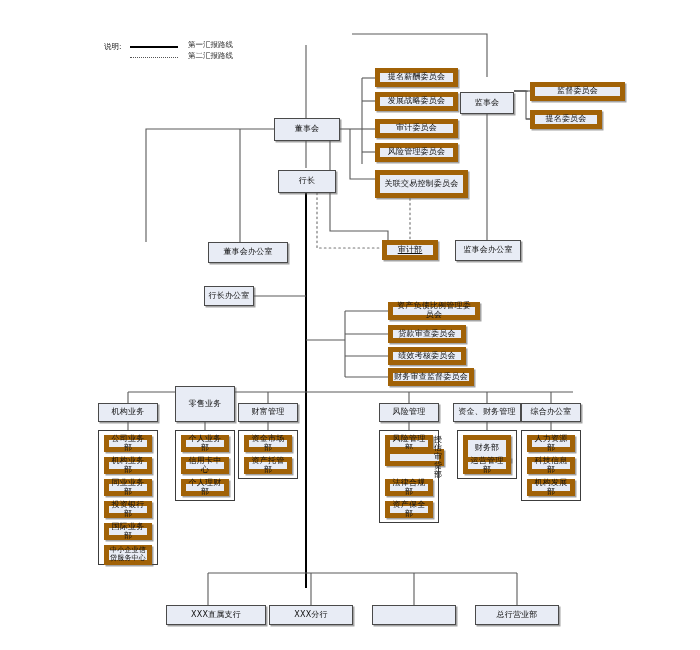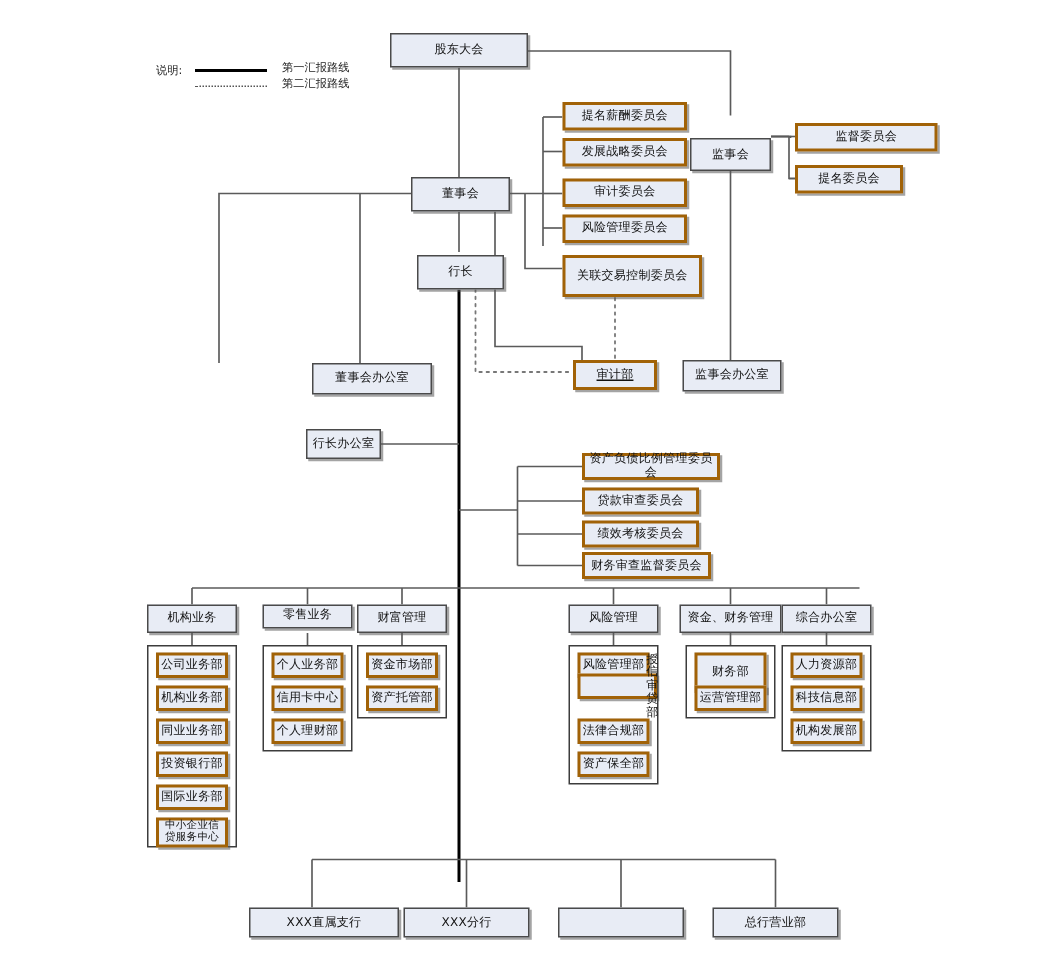--- a/index.html
+++ b/index.html
@@ -14,21 +14,21 @@
     width:700px;height:650px;
   }
   #lines{
     position:absolute;left:0;top:0;width:700px;height:650px;
     pointer-events:none;
   }
   .box{
     position:absolute;
     box-sizing:border-box;
     background:#e8ecf5;
-    border:2px solid #a16207;
+    border:5px solid #a16207;
     box-shadow:1.5px 1.5px 0 rgba(90,90,90,.55);
     display:flex;align-items:center;justify-content:center;
     text-align:center;
     color:#111;
     font-size:8px;
     line-height:1.1;
     letter-spacing:.2px;
     padding:0 1px;
   }
   .box.thick{border:1.4px solid #4a4a4a;}
@@ -127,23 +127,20 @@
   </svg>
 
   <div class="legend" style="left:104px;top:40px;width:200px;height:26px;">
     <span class="legend-label">说明:</span>
     <span class="legend-solid"></span>
     <span class="legend-dotted"></span>
     <span class="legend-t1">第一汇报路线</span>
     <span class="legend-t2">第二汇报路线</span>
   </div>
 
-  <div class="box thick" style="left:260px;top:22px;width:92px;height:23px;">
-    <span>股东大会</span>
-  </div>
 
   <div class="box thick" style="left:274px;top:118px;width:66px;height:23px;">
     <span>董事会</span>
   </div>
 
   <div class="box thick" style="left:460px;top:92px;width:54px;height:22px;">
     <span>监事会</span>
   </div>
 
   <div class="box thick" style="left:278px;top:170px;width:58px;height:23px;">
@@ -216,21 +213,21 @@
   <div class="box" style="left:104px;top:501px;width:48px;height:17px;">
     <span>投资银行部</span>
   </div>
   <div class="box" style="left:104px;top:523px;width:48px;height:17px;">
     <span>国际业务部</span>
   </div>
   <div class="box" style="left:104px;top:545px;width:48px;height:20px;font-size:7px;">
     <span>中小企业信贷服务中心</span>
   </div>
 
-  <div class="box thick" style="left:175px;top:403px;width:60px;height:16px;font-family:Liberation Mono, monospace;">
+  <div class="box thick" style="left:175px;top:386px;width:60px;height:36px;">
     <span>零售业务</span>
   </div>
   <div class="group" style="left:175px;top:430px;width:60px;height:71px;"></div>
   <div class="box" style="left:181px;top:435px;width:48px;height:17px;">
     <span>个人业务部</span>
   </div>
   <div class="box" style="left:181px;top:457px;width:48px;height:17px;">
     <span>信用卡中心</span>
   </div>
   <div class="box" style="left:181px;top:479px;width:48px;height:17px;">

